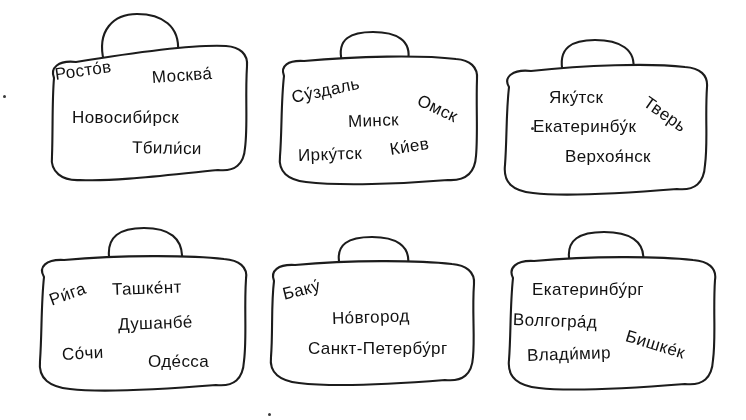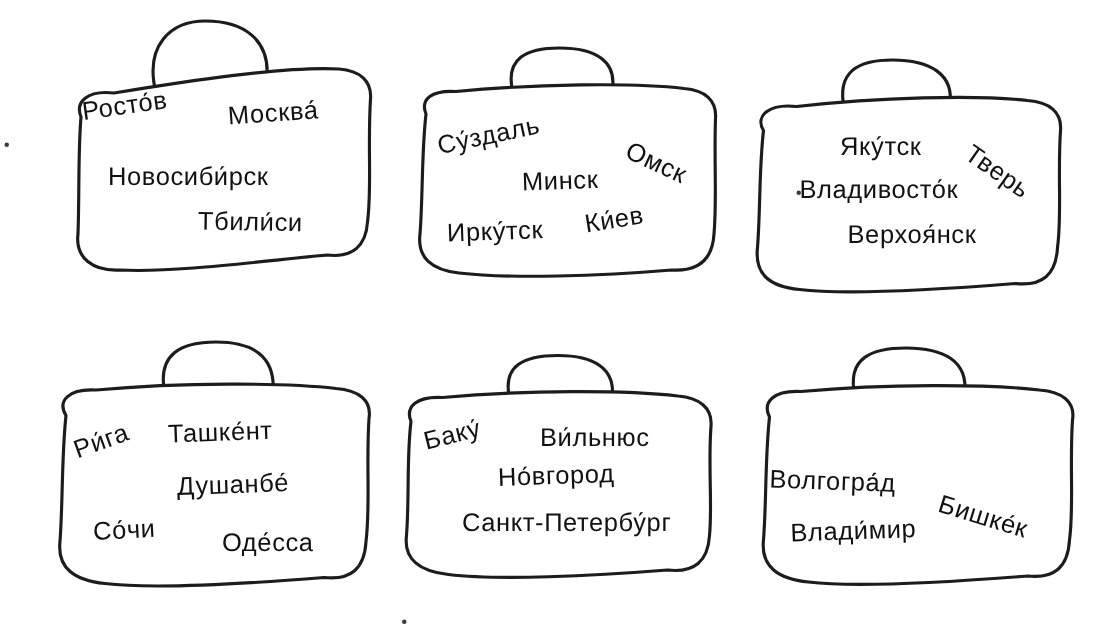--- a/index.html
+++ b/index.html
@@ -62,23 +62,23 @@
     <span class="city" style="left:76px;top:82px;transform:rotate(-2deg)">Минск</span>
     <span class="city" style="left:26px;top:116px;transform:rotate(-2deg)">Ирку́тск</span>
     <span class="city" style="left:118px;top:110px;transform:rotate(-9deg)">Ки́ев</span>
   </div>
 
   <div class="bag" style="left:495px;top:35px;width:222px;height:168px">
     <svg width="222" height="168" viewBox="0 0 222 168">
       <path class="handle" d="M 68 38 C 62 12, 78 5, 100 5 C 124 5, 142 14, 138 36"></path>
       <path class="bagbody" d="M 14 52 C 8 42, 18 34, 36 36 C 90 30, 155 28, 190 32 C 205 33, 213 40, 212 52 C 210 82, 213 108, 210 130 C 209 148, 200 156, 182 154 C 132 158, 70 162, 38 158 C 18 156, 8 148, 10 130 C 12 104, 11 78, 14 52 Z"></path>
     </svg>
-    <span class="city" style="left:65px;top:53px">Яку́тск</span>
+    <span class="city" style="left:54px;top:53px">Яку́тск</span>
     <span class="city" style="left:150px;top:56px;transform:rotate(35deg)">Тверь</span>
-    <span class="city" style="left:38px;top:82px">Владивосто́к</span>
+    <span class="city" style="left:38px;top:82px">Екатеринбу́к</span>
     <span class="city" style="left:70px;top:112px">Верхоя́нск</span>
   </div>
 
   <div class="bag" style="left:32px;top:225px;width:225px;height:175px">
     <svg width="225" height="175" viewBox="0 0 225 175">
       <path class="handle" d="M 78 38 C 72 10, 90 3, 112 3 C 136 3, 152 12, 150 37"></path>
       <path class="bagbody" d="M 12 52 C 6 42, 14 34, 32 35 C 88 30, 158 30, 192 34 C 207 35, 216 42, 214 54 C 212 84, 215 112, 212 136 C 211 154, 202 162, 184 160 C 134 164, 70 168, 38 164 C 18 162, 6 154, 8 136 C 10 108, 9 80, 12 52 Z"></path>
     </svg>
     <span class="city" style="left:18px;top:66px;transform:rotate(-20deg)">Ри́га</span>
     <span class="city" style="left:80px;top:55px;transform:rotate(-2deg)">Ташке́нт</span>
@@ -86,30 +86,30 @@
     <span class="city" style="left:30px;top:120px;transform:rotate(-3deg)">Со́чи</span>
     <span class="city" style="left:116px;top:127px">Оде́сса</span>
   </div>
 
   <div class="bag" style="left:262px;top:235px;width:225px;height:158px">
     <svg width="225" height="158" viewBox="0 0 225 158">
       <path class="handle" d="M 78 32 C 72 8, 88 2, 110 2 C 133 2, 149 10, 146 31"></path>
       <path class="bagbody" d="M 12 46 C 8 36, 16 29, 33 30 C 88 25, 155 25, 190 29 C 204 30, 213 37, 212 49 C 210 76, 213 102, 211 122 C 210 139, 201 147, 183 145 C 133 149, 70 152, 37 148 C 18 146, 7 138, 9 122 C 11 96, 9 70, 12 46 Z"></path>
     </svg>
     <span class="city" style="left:21px;top:50px;transform:rotate(-14deg)">Баку́</span>
-    <span class="city" style="left:98px;top:47px">Ви́льнюс</span>
     <span class="city" style="left:70px;top:74px;transform:rotate(-2deg)">Но́вгород</span>
     <span class="city" style="left:46px;top:104px">Санкт-Петербу́рг</span>
   </div>
 
   <div class="bag" style="left:500px;top:228px;width:228px;height:170px">
     <svg width="228" height="170" viewBox="0 0 228 170">
       <path class="handle" d="M 70 36 C 64 10, 82 4, 104 4 C 128 4, 146 12, 143 35"></path>
       <path class="bagbody" d="M 13 50 C 8 40, 16 32, 34 33 C 90 28, 158 28, 193 32 C 208 33, 217 40, 215 52 C 213 82, 216 110, 213 132 C 212 150, 203 158, 185 156 C 134 160, 72 164, 39 160 C 19 158, 7 150, 9 132 C 11 106, 10 78, 13 50 Z"></path>
     </svg>
+    <span class="city" style="left:32px;top:52px">Екатеринбу́рг</span>
     <span class="city" style="left:13px;top:82px;transform:rotate(2deg)">Волгогра́д</span>
     <span class="city" style="left:126px;top:98px;transform:rotate(17deg)">Бишке́к</span>
     <span class="city" style="left:27px;top:118px;transform:rotate(-2deg)">Влади́мир</span>
   </div>
 
   <div class="speck" style="left:3px;top:95px"></div>
   <div class="speck" style="left:268px;top:413px"></div>
   <div class="speck" style="left:531px;top:127px"></div>
 
 </div>

